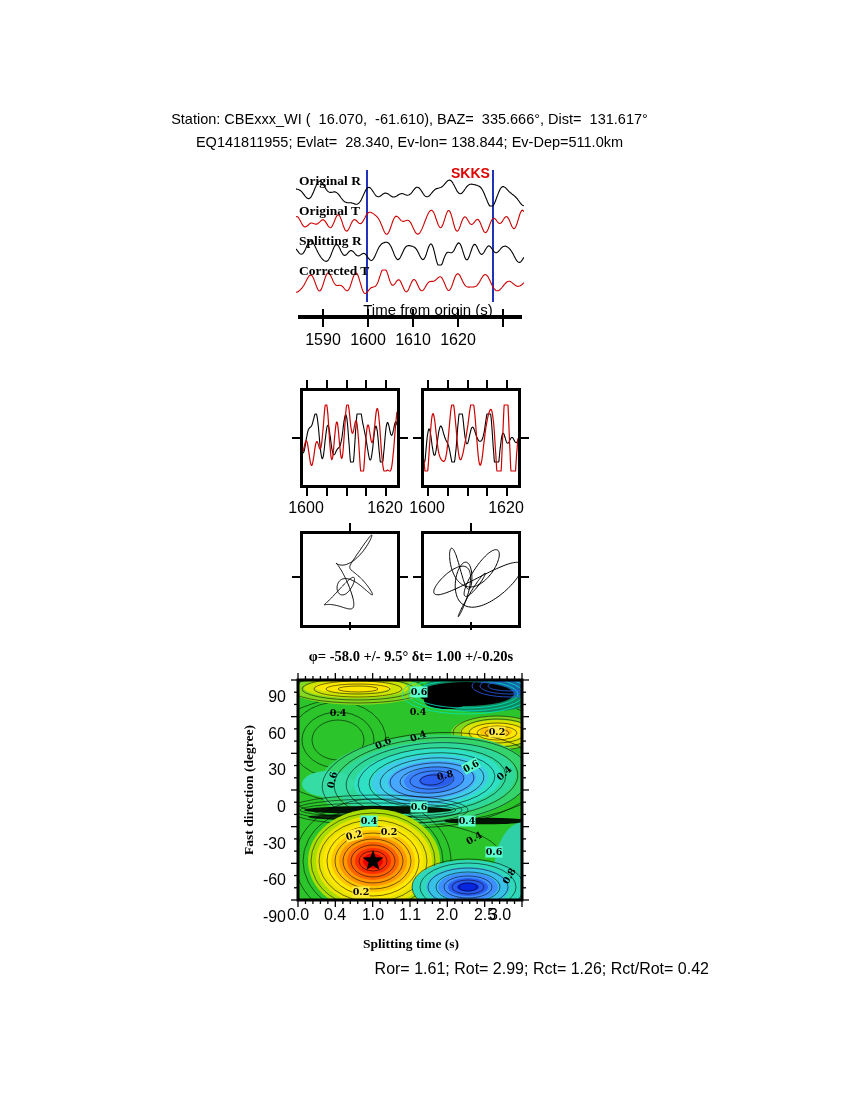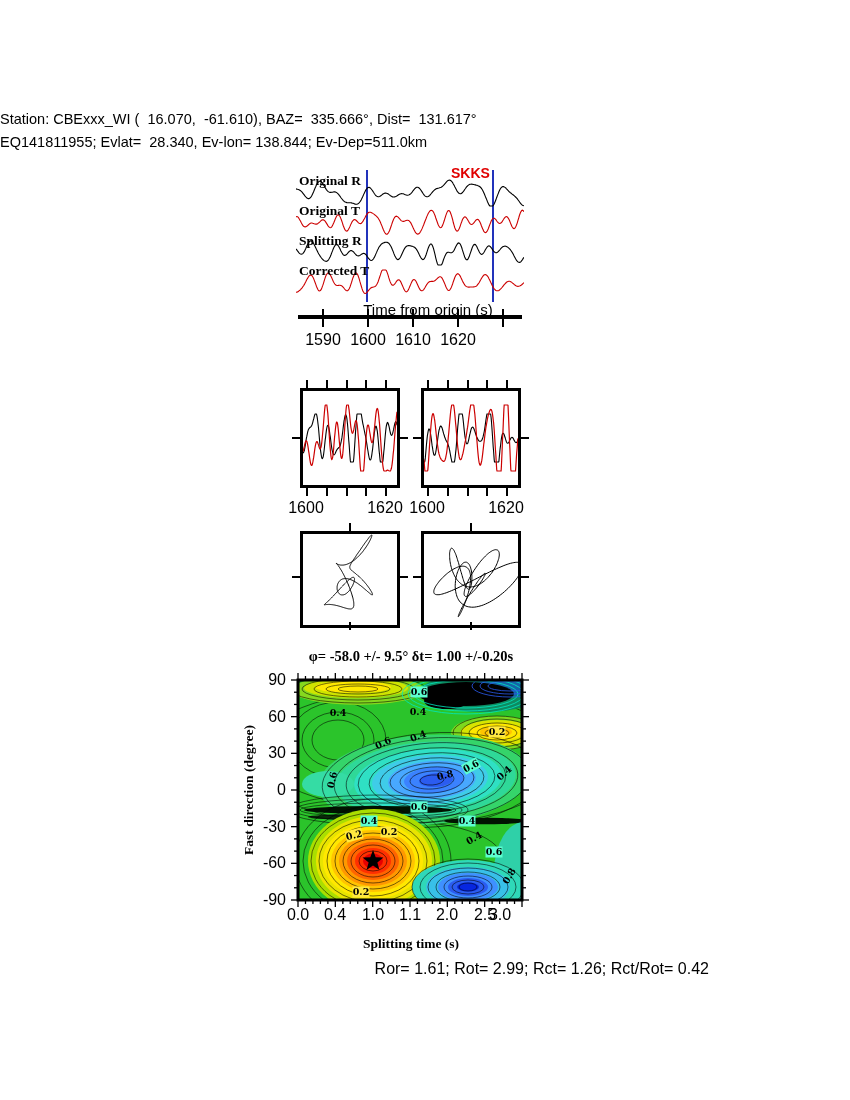--- a/index.html
+++ b/index.html
@@ -1,27 +1,27 @@
 <!DOCTYPE html>
 <html><head>
 <meta charset="utf-8">
 <style>
   html,body{margin:0;padding:0;background:#fff;}
   .page{position:relative;width:850px;height:1100px;background:#ffffff;overflow:hidden;
         font-family:"Liberation Sans",sans-serif;color:#000;}
   .abs{position:absolute;}
-  .hdr{left:0;width:819px;text-align:left;font-size:14.5px;white-space:pre;}
+  .hdr{left:0;width:819px;text-align:center;font-size:14.5px;white-space:pre;}
   .tracelabel{left:299px;font-family:Liberation Serif, serif;font-weight:bold;font-size:13.5px;white-space:nowrap;}
   .phase{left:406px;top:165px;font-size:14px;font-weight:bold;margin-left:45px;}
   .taxlab{left:328px;top:301px;width:200px;text-align:center;font-size:15px;}
   .bigtick{font-size:16px;text-align:center;width:50px;}
   .wlab{font-size:16px;text-align:center;width:52px;top:499px;}
   .box{border:3px solid #000;background:#fff;}
   .tk{position:absolute;background:#000;}
-  .ytick{width:48px;text-align:right;font-size:16px;height:18px;line-height:18px;left:238px;}
+  .ytick{width:48px;text-align:right;font-size:16px;height:18px;line-height:18px;left:238px;margin-top:17px;}
   .xtick{width:40px;text-align:center;font-size:16px;top:906px;}
   .ctitle{left:261px;top:648px;width:300px;text-align:center;font-family:"Liberation Serif",serif;
           font-weight:bold;font-size:14.5px;white-space:pre;}
   .ylabrot{left:249px;top:790px;transform:translate(-50%,-50%) rotate(-90deg);white-space:nowrap;
            font-family:"Liberation Serif",serif;font-weight:bold;font-size:13.5px;}
   .xlab{left:311px;top:936px;width:200px;text-align:center;font-family:"Liberation Serif",serif;
         font-weight:bold;font-size:13.5px;}
   .footer{left:109px;top:960px;width:600px;text-align:right;font-size:16px;white-space:pre;}
 </style>
 </head>

